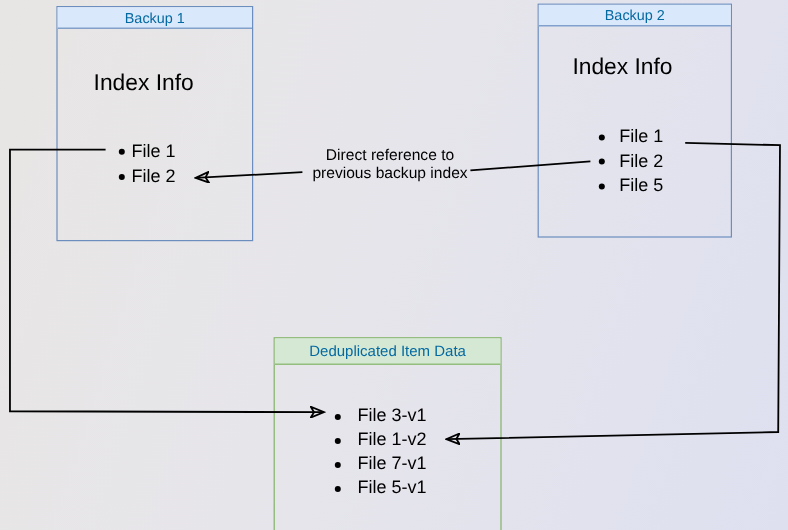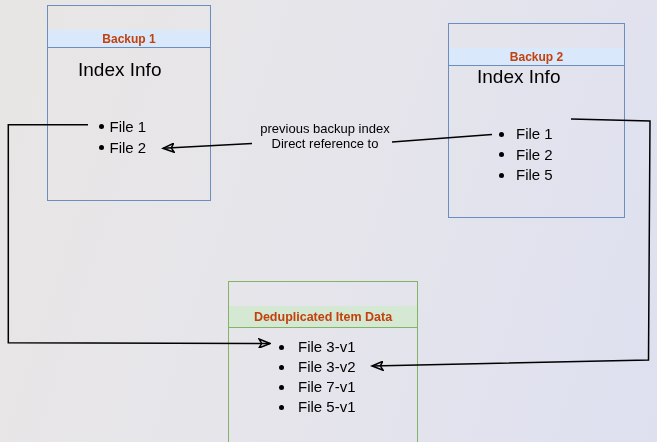--- a/index.html
+++ b/index.html
@@ -24,28 +24,27 @@
     box-sizing:border-box;
     background:transparent;
     z-index:2;
   }
   .box.blue{border-color:var(--blue-border,#6c8ebf);}
   .box.green{border-color:var(--green-border,#82b366);}
   .box-header{
     box-sizing:border-box;
     width:100%;
     display:flex;align-items:center;justify-content:center;
-    font-weight:bold;color:#c2410c;
+    font-weight:normal;color:#0369a1;
     border-bottom:1.5px solid;
-    margin-top:24px;
   }
   .blue .box-header{background:var(--blue-fill,#dae8fc);border-color:var(--blue-border,#6c8ebf);height:18px;font-size:12px;}
   .green .box-header{background:var(--green-fill,#d5e8d4);border-color:var(--green-border,#82b366);height:22px;font-size:12.5px;}
   #backup1{left:47px;top:5px;width:164px;height:196px;}
-  #backup2{left:448px;top:23px;width:177px;height:195px;}
+  #backup2{left:448px;top:3px;width:162px;height:195px;}
   #dedup{left:228px;top:281px;width:190px;height:191px;}
   .index-label{
     position:absolute;
     font-size:19px;line-height:19px;color:#000;white-space:nowrap;
   }
   #backup1 .index-label{left:30px;top:54px;}
   #backup2 .index-label{left:28px;top:43px;}
   ul.files{
     position:absolute;margin:0;padding:0;list-style:none;
   }
@@ -131,31 +130,31 @@
     <div class="box-header">
       <span>Deduplicated Item Data</span>
     </div>
     <ul class="files">
       <li>
         <span class="dot"></span>
         <span>File 3-v1</span>
       </li>
       <li>
         <span class="dot"></span>
-        <span>File 3-v2</span>
+        <span>File 1-v2</span>
       </li>
       <li>
         <span class="dot"></span>
         <span>File 7-v1</span>
       </li>
       <li>
         <span class="dot"></span>
         <span>File 5-v1</span>
       </li>
     </ul>
   </div>
 
   <div class="edge-label">
+    <div>Direct reference to</div>
     <div>previous backup index</div>
-    <div>Direct reference to</div>
   </div>
 
 </div>
 
 </body></html>

